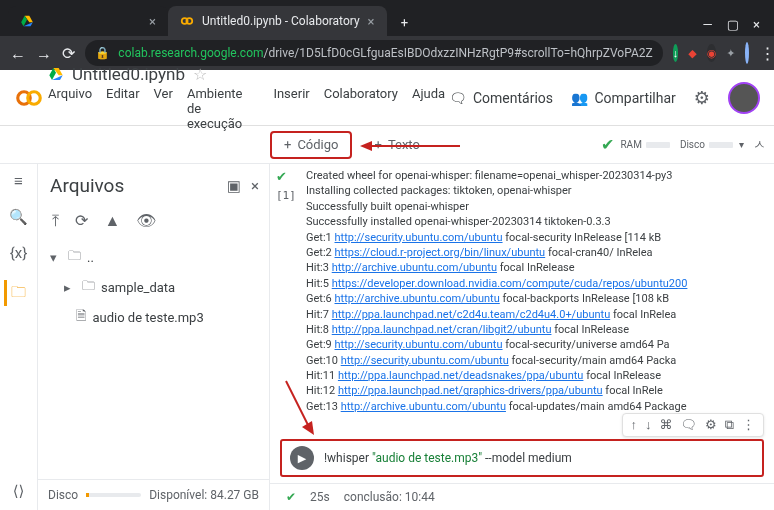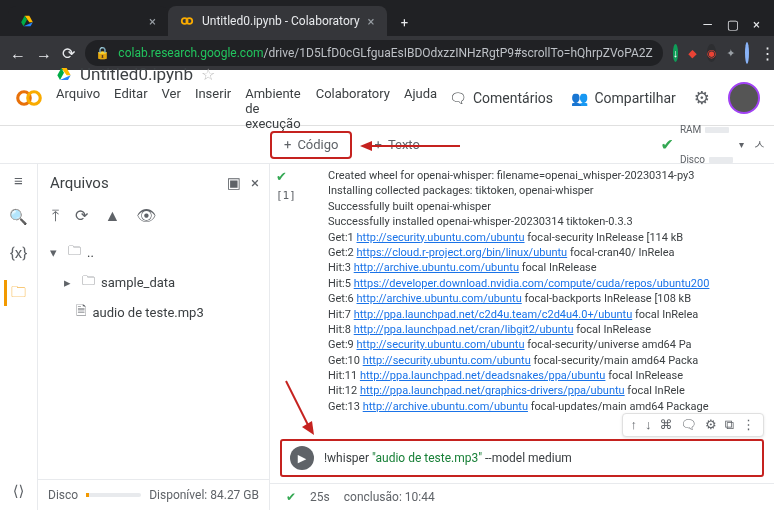--- a/index.html
+++ b/index.html
@@ -13,61 +13,61 @@
 .tab-close{margin-left:auto;color:#9aa0a6;font-size:13px}
 .newtab{width:28px;height:28px;display:flex;align-items:center;justify-content:center;color:#e8eaed;margin-left:4px}
 .addrbar{height:34px;display:flex;align-items:center;gap:10px;padding:0 10px;background:#35363a}
 .navbtn{width:22px;text-align:center;color:#9aa0a6;font-size:16px}
 .navbtn.active{color:#e8eaed}
 .omnibox{flex:1;height:26px;background:#202124;border-radius:13px;display:flex;align-items:center;padding:0 10px;gap:8px;color:#9aa0a6;font-size:12px}
 .omnibox .lock{color:#9aa0a6}
 .omnibox .url{color:#bdc1c6;white-space:nowrap;overflow:hidden}
 .ext{width:18px;height:18px;border-radius:50%;display:flex;align-items:center;justify-content:center;font-size:11px}
 .avatar-sm{width:22px;height:22px;border-radius:50%;background:#0b57d0;border:2px solid #8ab4f8}
-.colab-header{height:56px;display:flex;align-items:center;padding:0 14px;gap:12px;border-bottom:1px solid #e0e0e0}
+.colab-header{height:56px;display:flex;align-items:center;padding:0 14px;gap:4px;border-bottom:1px solid #e0e0e0}
 .colab-logo{width:30px;height:30px}
 .title-area{flex:1}
 .title-row{display:flex;align-items:center;gap:8px}
 .doc-title{font-size:17px;color:#3c4043}
 .star{color:#bbb;font-size:16px}
 .menus{display:flex;gap:14px;font-size:13px;color:#3c4043;margin-top:2px}
 .hdr-right{display:flex;align-items:center;gap:18px}
 .hdr-item{display:flex;align-items:center;gap:6px;color:#3c4043;font-size:14px}
 .gear{font-size:18px;color:#5f6368}
 .avatar-lg{width:32px;height:32px;border-radius:50%;background:#555;border:2px solid #a142f4}
 .toolbar{height:38px;display:flex;align-items:center;border-bottom:1px solid #e8eaed;padding-left:270px;gap:10px;position:relative}
 .addbtn{height:28px;padding:0 12px;border:2px solid #c5221f;border-radius:4px;display:flex;align-items:center;gap:6px;font-size:13px;color:#5f6368;cursor:pointer}
 .addbtn.plain{border:none}
 .ram{display:flex;align-items:center;gap:6px;font-size:10px;color:#5f6368;margin-left:auto;margin-right:30px}
-.ram .bars{display:flex;flex-direction:column;gap:20px;line-height:1}
+.ram .bars{display:flex;flex-direction:row;gap:10px;line-height:1}
 .ram .bar{width:24px;height:6px;background:#e8eaed;border-radius:1px}
 .ram .check{color:#34a853;font-size:16px}
 .caret{color:#5f6368}
 .red-arrow{position:absolute;color:#c5221f;font-weight:bold}
 .main{display:flex;height:calc(510px - 36px - 34px - 56px - 38px)}
 .leftrail{width:38px;background:#fff;border-right:1px solid #e8eaed;display:flex;flex-direction:column;align-items:center;padding-top:8px;gap:18px;color:#5f6368;font-size:15px}
 .leftrail .active-tab{width:26px;height:26px;border-left:3px solid #f29900;display:flex;align-items:center;justify-content:center;color:#f29900;margin-left:-3px}
 .filepane{width:232px;border-right:1px solid #e8eaed;display:flex;flex-direction:column;font-size:13px}
 .fp-header{display:flex;align-items:center;padding:10px 10px 8px 12px;gap:8px}
-.fp-title{font-size:15px;flex:1;color:#3c4043}
+.fp-title{font-size:19px;flex:1;color:#3c4043}
 .fp-icons{display:flex;gap:10px;color:#5f6368;font-size:15px}
 .fp-actions{display:flex;gap:16px;padding:6px 14px;color:#5f6368;font-size:16px}
 .fp-tree{padding:6px 4px;flex:1}
 .tree-row{display:flex;align-items:center;gap:6px;padding:4px 8px;font-size:13px;color:#3c4043}
 .tree-row .arrow{width:12px;color:#5f6368}
 .folder-icon{color:#5f6368}
 .file-icon{color:#5f6368}
 .fp-footer{border-top:1px solid #e8eaed;padding:8px 10px;font-size:12px;color:#5f6368;display:flex;justify-content:space-between;align-items:center}
 .disk-bar{flex:1;height:4px;background:#e8eaed;margin:0 8px;border-radius:2px;position:relative}
 .disk-bar::after{content:"";position:absolute;left:0;top:0;height:100%;width:6%;background:#f29900}
 .notebook{flex:1;overflow:hidden;position:relative;background:#fff;display:flex;flex-direction:column}
 .output-area{flex:1;overflow:hidden;padding:4px 0 4px 4px;font-family:"Roboto Mono",Consolas,monospace;font-size:11px;line-height:1.4;color:#3c4043;position:relative}
 .gutter{position:absolute;left:6px;top:4px;color:#34a853;font-size:13px}
 .gutter .idx{font-family:monospace;color:#5f6368;margin-top:2px;font-size:11px}
-.out-text{margin-left:54px;white-space:nowrap}
+.out-text{margin-left:32px;white-space:nowrap}
 .out-text a{color:#1a73e8;}
 .code-cell{margin:0 10px 6px 10px;border:2px solid #c5221f;border-radius:3px;display:flex;align-items:center;padding:5px 8px;gap:10px;font-family:"Roboto Mono",monospace;font-size:12px;position:relative}
 .run-btn{width:24px;height:24px;border-radius:50%;background:#5f6368;display:flex;align-items:center;justify-content:center;color:#fff;font-size:11px}
 .code-text .kw{color:#3c4043}
 .code-text .str{color:#188038}
 .cell-toolbar{position:absolute;right:10px;top:-26px;background:#fff;border:1px solid #e0e0e0;border-radius:4px;display:flex;gap:8px;padding:3px 8px;font-size:13px;color:#5f6368;box-shadow:0 1px 3px rgba(0,0,0,.1)}
 .status-bar{border-top:1px solid #e8eaed;padding:6px 16px;font-size:12px;color:#5f6368;display:flex;gap:14px;align-items:center}
 .status-bar .check{color:#34a853}
 svg{display:block}
 </style>
@@ -128,22 +128,22 @@
           <polygon points="2,14 8,3 12,10 6,21" fill="#00ac47"></polygon>
           <polygon points="6,21 22,14 18,21" fill="#2684fc"></polygon>
         </svg>
       <span class="doc-title">Untitled0.ipynb</span>
       <span class="star">☆</span>
     </div>
     <div class="menus">
       <span>Arquivo</span>
       <span>Editar</span>
       <span>Ver</span>
+      <span>Ambiente de execução</span>
       <span>Inserir</span>
-      <span>Ambiente de execução</span>
       <span>Colaboratory</span>
       <span>Ajuda</span>
     </div>
   </div>
   <div class="hdr-right">
     <div class="hdr-item">
       <span>🗨</span>
       <span>Comentários</span>
     </div>
     <div class="hdr-item">

